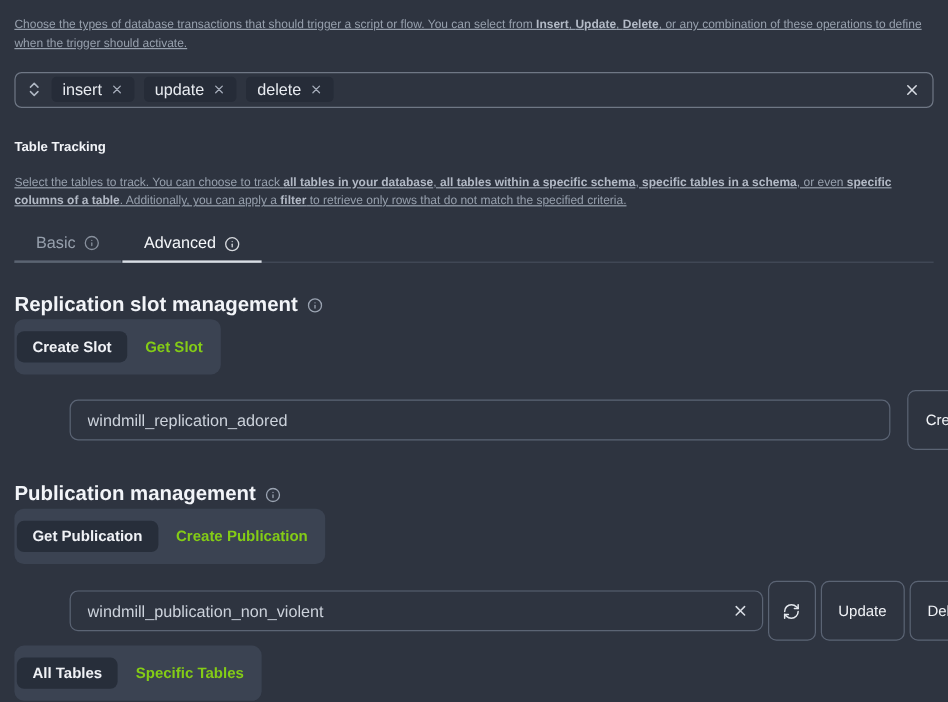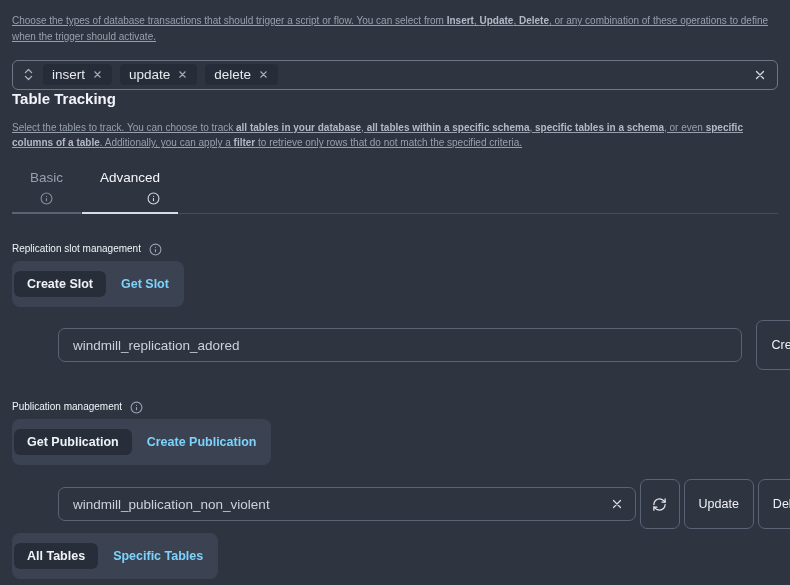--- a/index.html
+++ b/index.html
@@ -6,22 +6,22 @@
   html, body { background: #2e3440; }
   .page {
     width: 790px; height: 585px;
     background: #2e3440;
     padding: 0 12px;
     overflow: hidden;
     font-family: "Liberation Sans", sans-serif;
     color: #f1f4f8;
   }
   h1.section-title { font-size: 15px; font-weight: 700; color: #f2f4f8; margin-top: 21px; line-height: 17px; }
-  h2.section-title { font-size: 15px; font-weight: 700; color: #f2f4f8; line-height: 17px; }
-  h3.sub-title { font-size: 10px; font-weight: 400; color: #f2f4f8; margin-top: 27px; line-height: 16px; display: flex; align-items: center; gap: 8px; }
+  h2.section-title { font-size: 11px; font-weight: 700; color: #f2f4f8; margin-top: 25px; line-height: 17px; }
+  h3.sub-title { font-size: 17px; font-weight: 700; color: #f2f4f8; margin-top: 27px; line-height: 16px; display: flex; align-items: center; gap: 8px; }
   p.desc { font-size: 10px; color: #97a0ad; line-height: 15.8px; margin-top: 13px; max-width: 766px; text-decoration: underline; }
   p.desc .b { font-weight: 700; color: #b3bac6; }
 
   
   .multiselect {
     margin-top: 15px; height: 30px; width: 766px;
     border: 1px solid #6f7785; border-radius: 6px;
     display: flex; align-items: center; gap: 7px;
     padding: 0 10px 0 8px; background: #2e3440;
   }
@@ -35,36 +35,36 @@
   .tag svg { color: #a6adba; cursor: pointer; }
   .icon { display: inline-flex; flex: none; }
   .muted-icon { color: #b0b8c4; }
   .clear-x { color: #d8dce3; cursor: pointer; display: inline-flex; }
 
   
   .tabs { display: flex; margin-top: 15px; border-bottom: 1px solid #454d5b; width: 766px; }
   .tab {
     display: flex; align-items: center; gap: 7px;
     font-size: 13.5px; padding: 4px 18px 7px 18px; margin-bottom: -1px;
-    border-bottom: 2px solid transparent; cursor: pointer; flex-direction: column;
+    border-bottom: 2px solid transparent; cursor: pointer;
   }
   .tab.inactive { color: #97a0ad; border-bottom-color: #5b6472; }
   .tab.active { color: #f5f7fa; border-bottom-color: #d9dee5; margin-left: 1px; align-items: flex-end; }
   .tab .icon { opacity: .85; }
 
   .info-icon { color: #9aa3b1; display: inline-flex; }
 
   
   .toggle-group {
     display: inline-flex; align-items: center;
     background: #3b4352; border-radius: 8px; padding: 2px;
     margin-top: 4px; height: 46px; gap: 2px;
   }
   .chip {
-    border: none; background: transparent; color: #7dd3fc;
+    border: none; background: transparent; color: #84cc16;
     font-family: "Liberation Sans", sans-serif;
     font-size: 12.5px; font-weight: 600;
     height: 26px; padding: 0 13px; border-radius: 6px; cursor: pointer;
     white-space: nowrap;
   }
   .chip.selected { background: #272e3a; color: #f0f2f6; }
 
   
   .row { display: flex; align-items: center; margin-top: 13px; width: 766px; gap: 14px; margin-left: 46px; }
   .row2 { margin-top: 14px; gap: 4px; }

